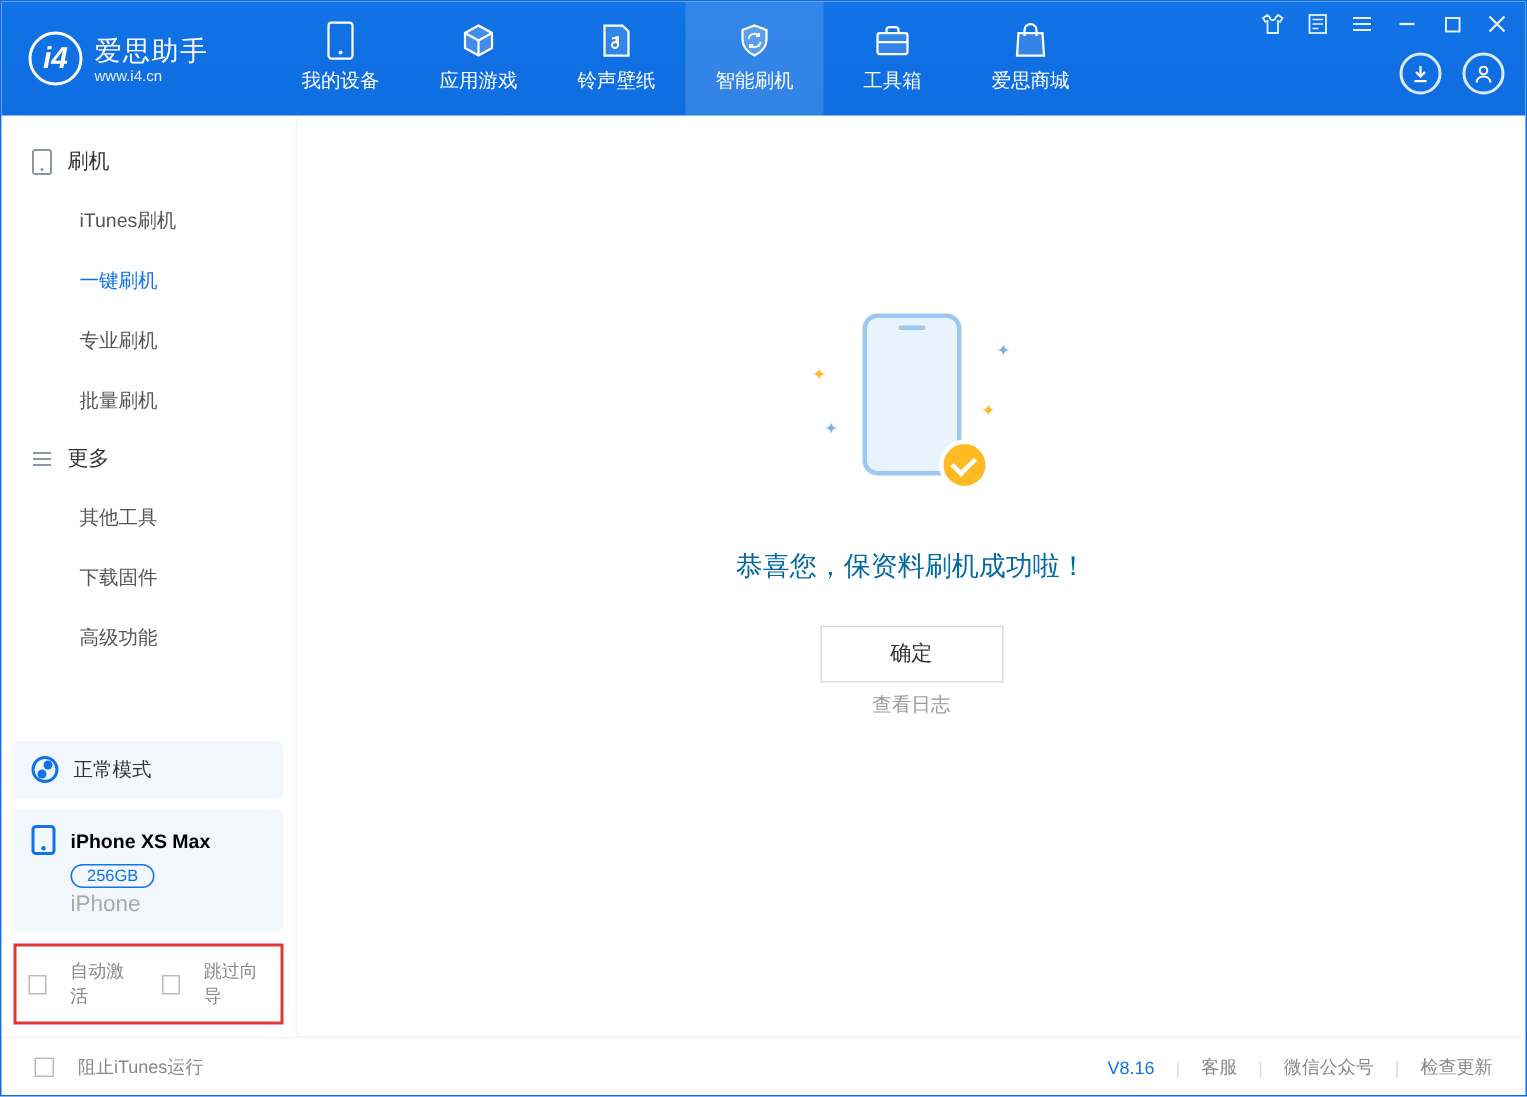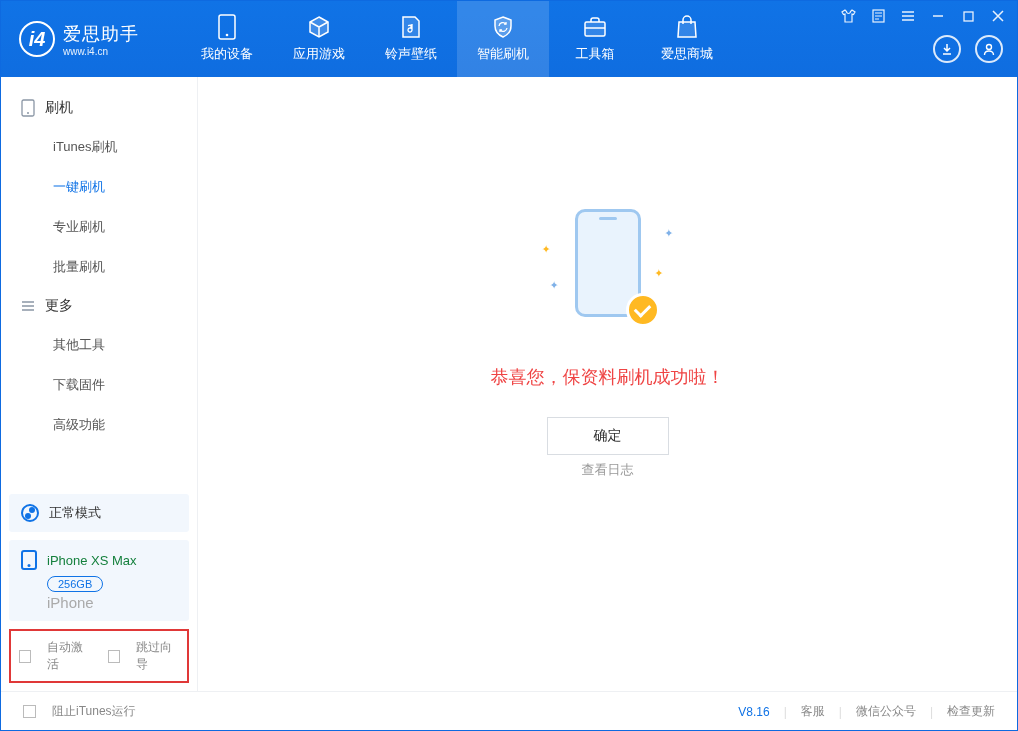--- a/index.html
+++ b/index.html
@@ -26,38 +26,38 @@
 .sb-item.active{color:#1073e6}
 .sb-bottom{padding:8px}
 .mode-card{background:#f2f7fd;border-radius:3px;padding:10px 12px;display:flex;align-items:center;gap:10px;margin-bottom:8px;font-size:13px;color:#333}
 .mode-ico{width:18px;height:18px;border:2px solid #1073e6;border-radius:50%;position:relative}
 .mode-ico::after{content:"";position:absolute;width:6px;height:6px;background:#1073e6;border-radius:50%;top:1px;left:6px}
 .mode-ico::before{content:"";position:absolute;width:6px;height:6px;background:#1073e6;border-radius:50%;bottom:1px;right:6px}
 .dev-card{background:#f2f7fd;border-radius:3px;padding:10px 12px}
 .dev-row{display:flex;align-items:center;gap:10px}
 .dev-ico{width:16px;height:20px;border:2px solid #1073e6;border-radius:3px;position:relative}
 .dev-ico::after{content:"";position:absolute;bottom:1px;left:50%;transform:translateX(-50%);width:3px;height:3px;background:#1073e6;border-radius:50%}
-.dev-name{font-size:13px;color:#15803d;font-weight:400}
+.dev-name{font-size:13px;color:#000000;font-weight:700}
 .dev-cap{display:inline-block;margin:6px 0 2px 26px;padding:1px 10px;border:1px solid #1073e6;border-radius:10px;font-size:11px;color:#1073e6}
 .dev-type{margin-left:26px;font-size:15px;color:#aaa}
 .chk-row{border:2px solid #e03838;padding:8px;margin-top:8px;display:flex;gap:18px}
 .chk-item{display:flex;align-items:center;gap:16px;font-size:12px;color:#888}
 .chk-box{width:13px;height:13px;border:1px solid #bbb;background:#fff}
 .main{flex:1;display:flex;flex-direction:column;align-items:center;justify-content:center;padding-bottom:80px}
 .success-ill{position:relative;width:160px;height:130px;margin-bottom:26px}
 .ill-phone{position:absolute;left:50%;top:0;transform:translateX(-50%);width:66px;height:108px;border:3px solid #9fc8f0;border-radius:10px;background:#e9f3fd}
 .ill-phone::before{content:"";position:absolute;top:5px;left:50%;transform:translateX(-50%);width:18px;height:3px;background:#9fc8f0;border-radius:2px}
 .ill-badge{position:absolute;right:28px;bottom:12px;width:34px;height:34px;background:#ffb922;border-radius:50%;display:flex;align-items:center;justify-content:center;border:3px solid #fff}
 .ill-badge::after{content:"";width:12px;height:7px;border-left:3px solid #fff;border-bottom:3px solid #fff;transform:rotate(-45deg);margin-top:-3px}
 .spark{position:absolute;font-size:11px}
 .s1{left:14px;top:34px;color:#ffb922}
 .s2{left:22px;top:70px;color:#7fb1e8}
 .s3{right:14px;top:18px;color:#7fb1e8}
 .s4{right:24px;top:58px;color:#ffb922}
-.succ-msg{font-size:18px;color:#ef4444;margin-bottom:28px}
+.succ-msg{font-size:18px;color:#0369a1;margin-bottom:28px}
 .ok-btn{padding:9px 46px;border:1px solid #d9dde2;background:#fff;font-size:14px;color:#333;cursor:pointer;margin-bottom:6px}
 .log-link{font-size:13px;color:#999;cursor:pointer}
 .footer{height:40px;border-top:1px solid #eef0f3;display:flex;align-items:center;padding:0 22px;font-size:12px;color:#888}
 .foot-chk{display:flex;align-items:center;gap:16px}
 .foot-right{margin-left:auto;display:flex;align-items:center;gap:14px}
 .foot-sep{color:#ddd}
 .foot-ver{color:#1073e6}
 .foot-link{color:#888;cursor:pointer}
 svg{display:block}
 .gicon{color:#8a96a5}

